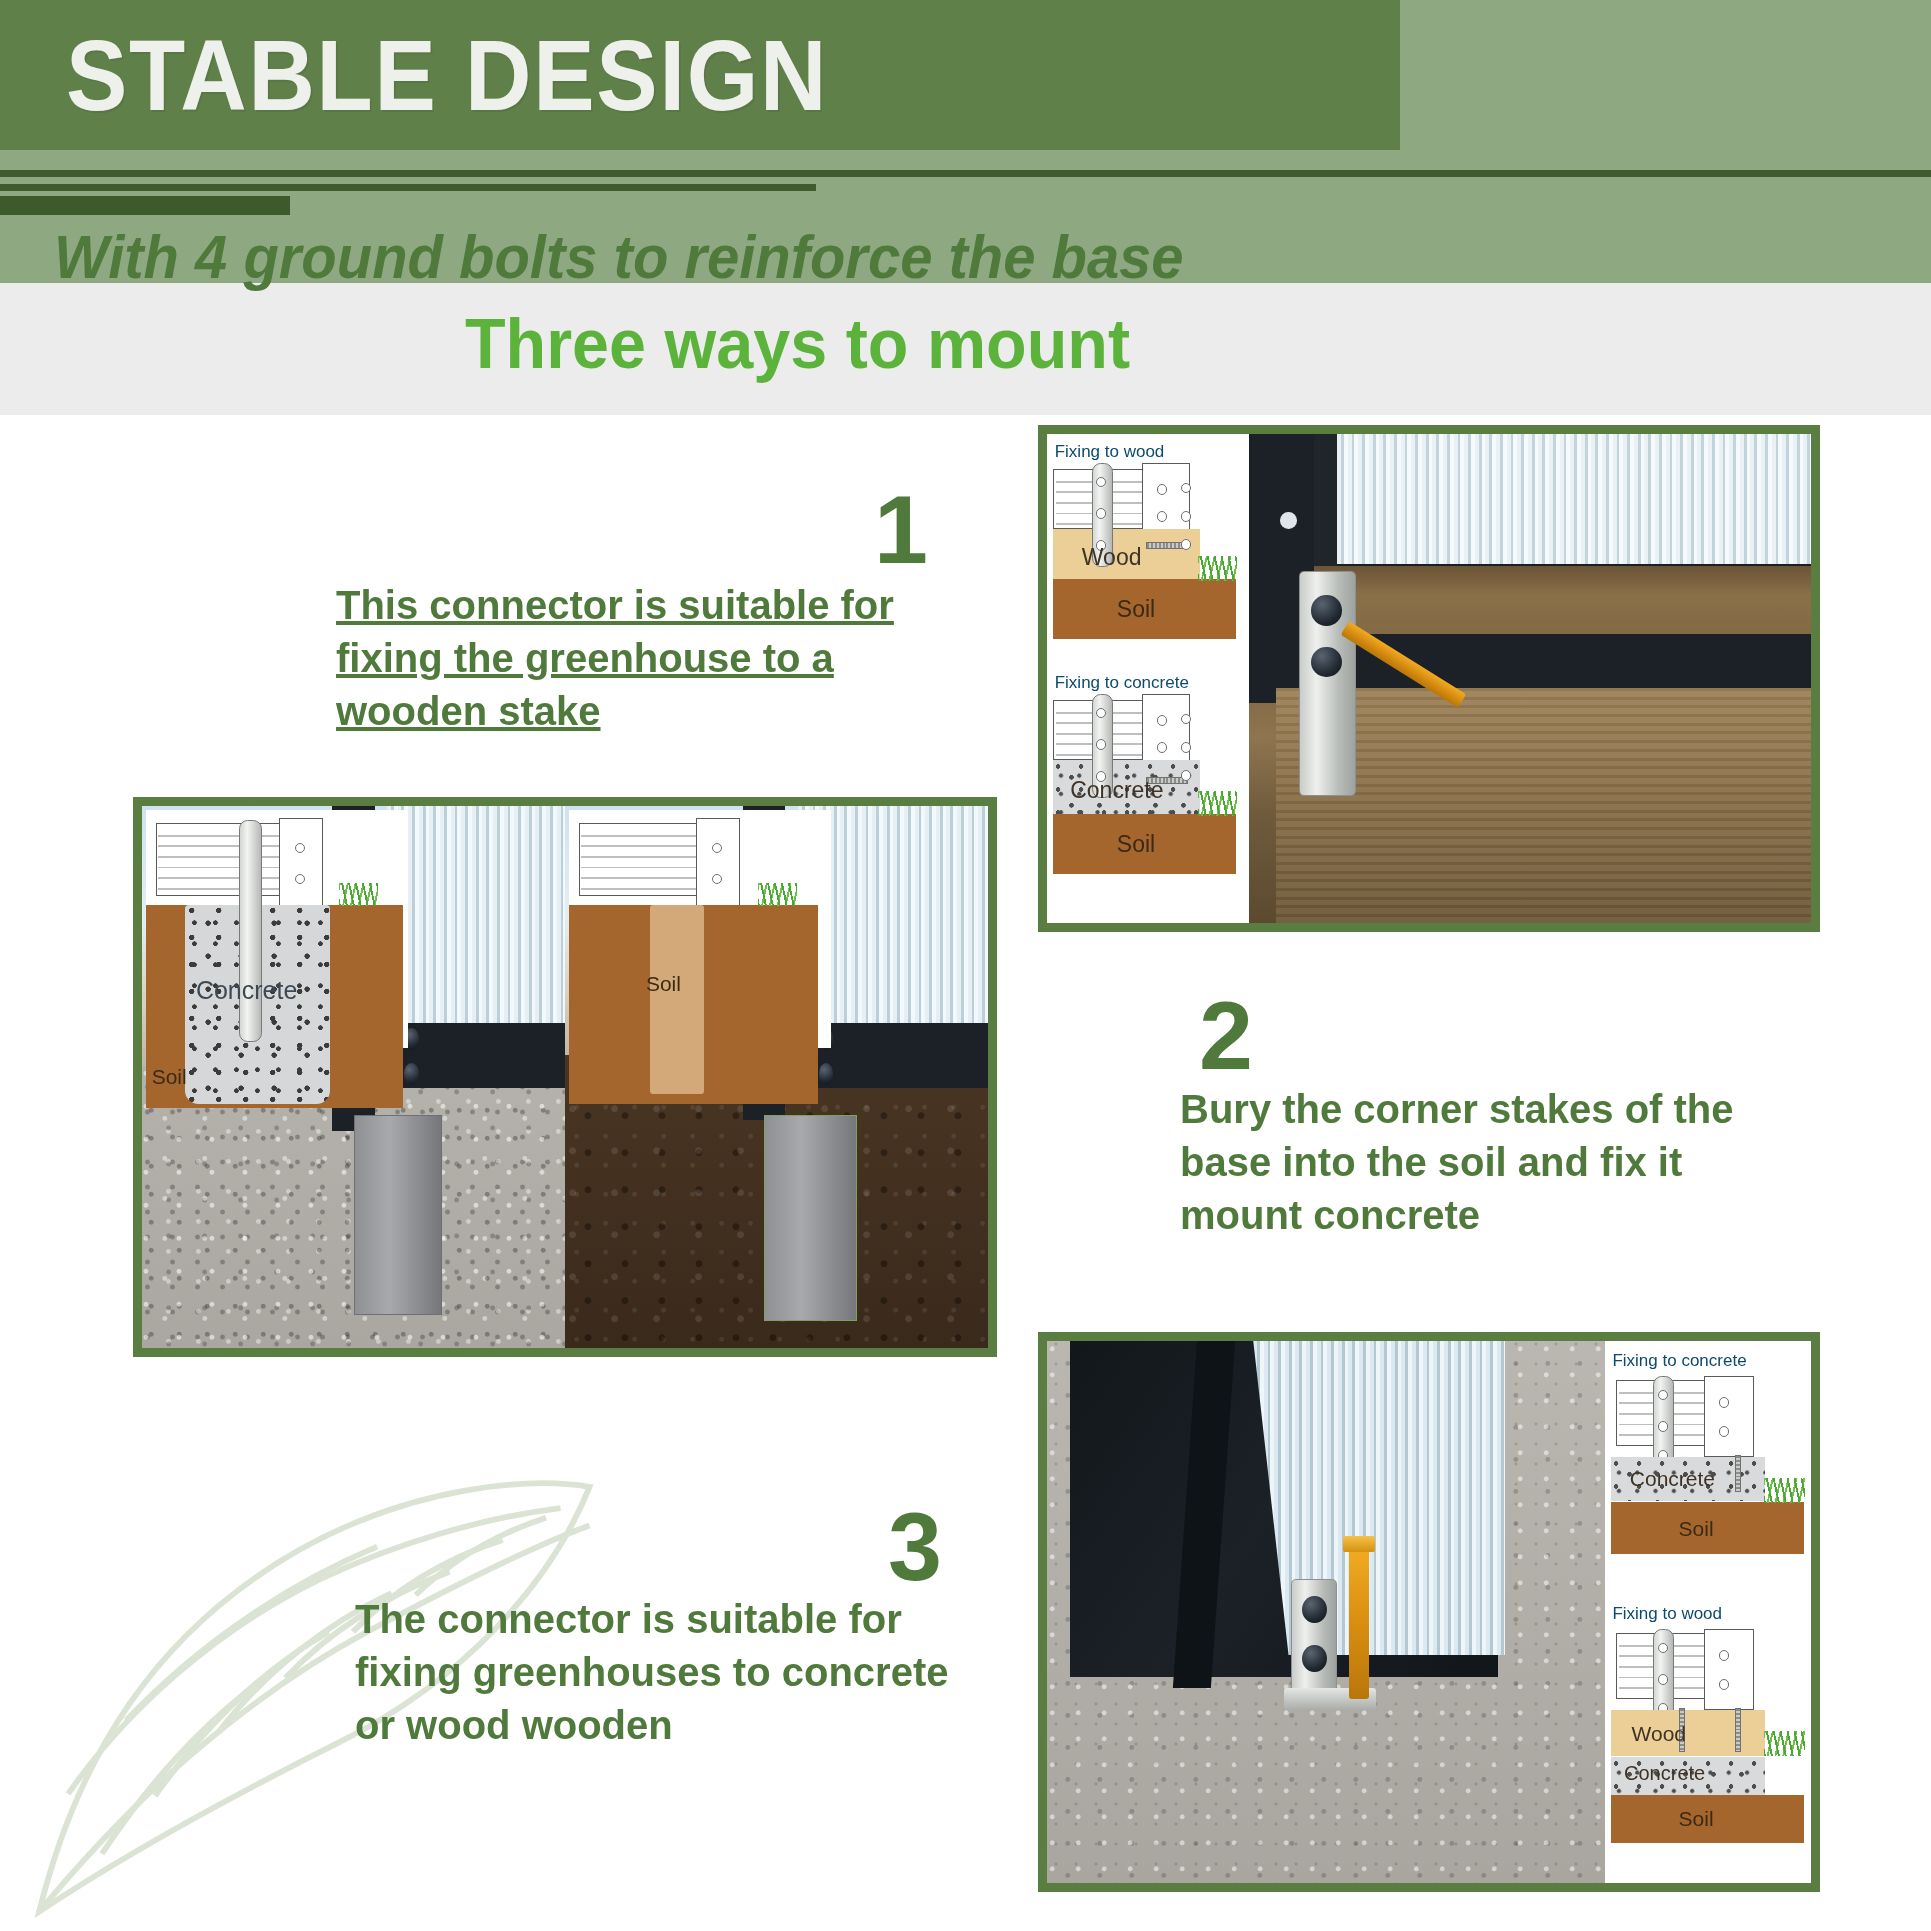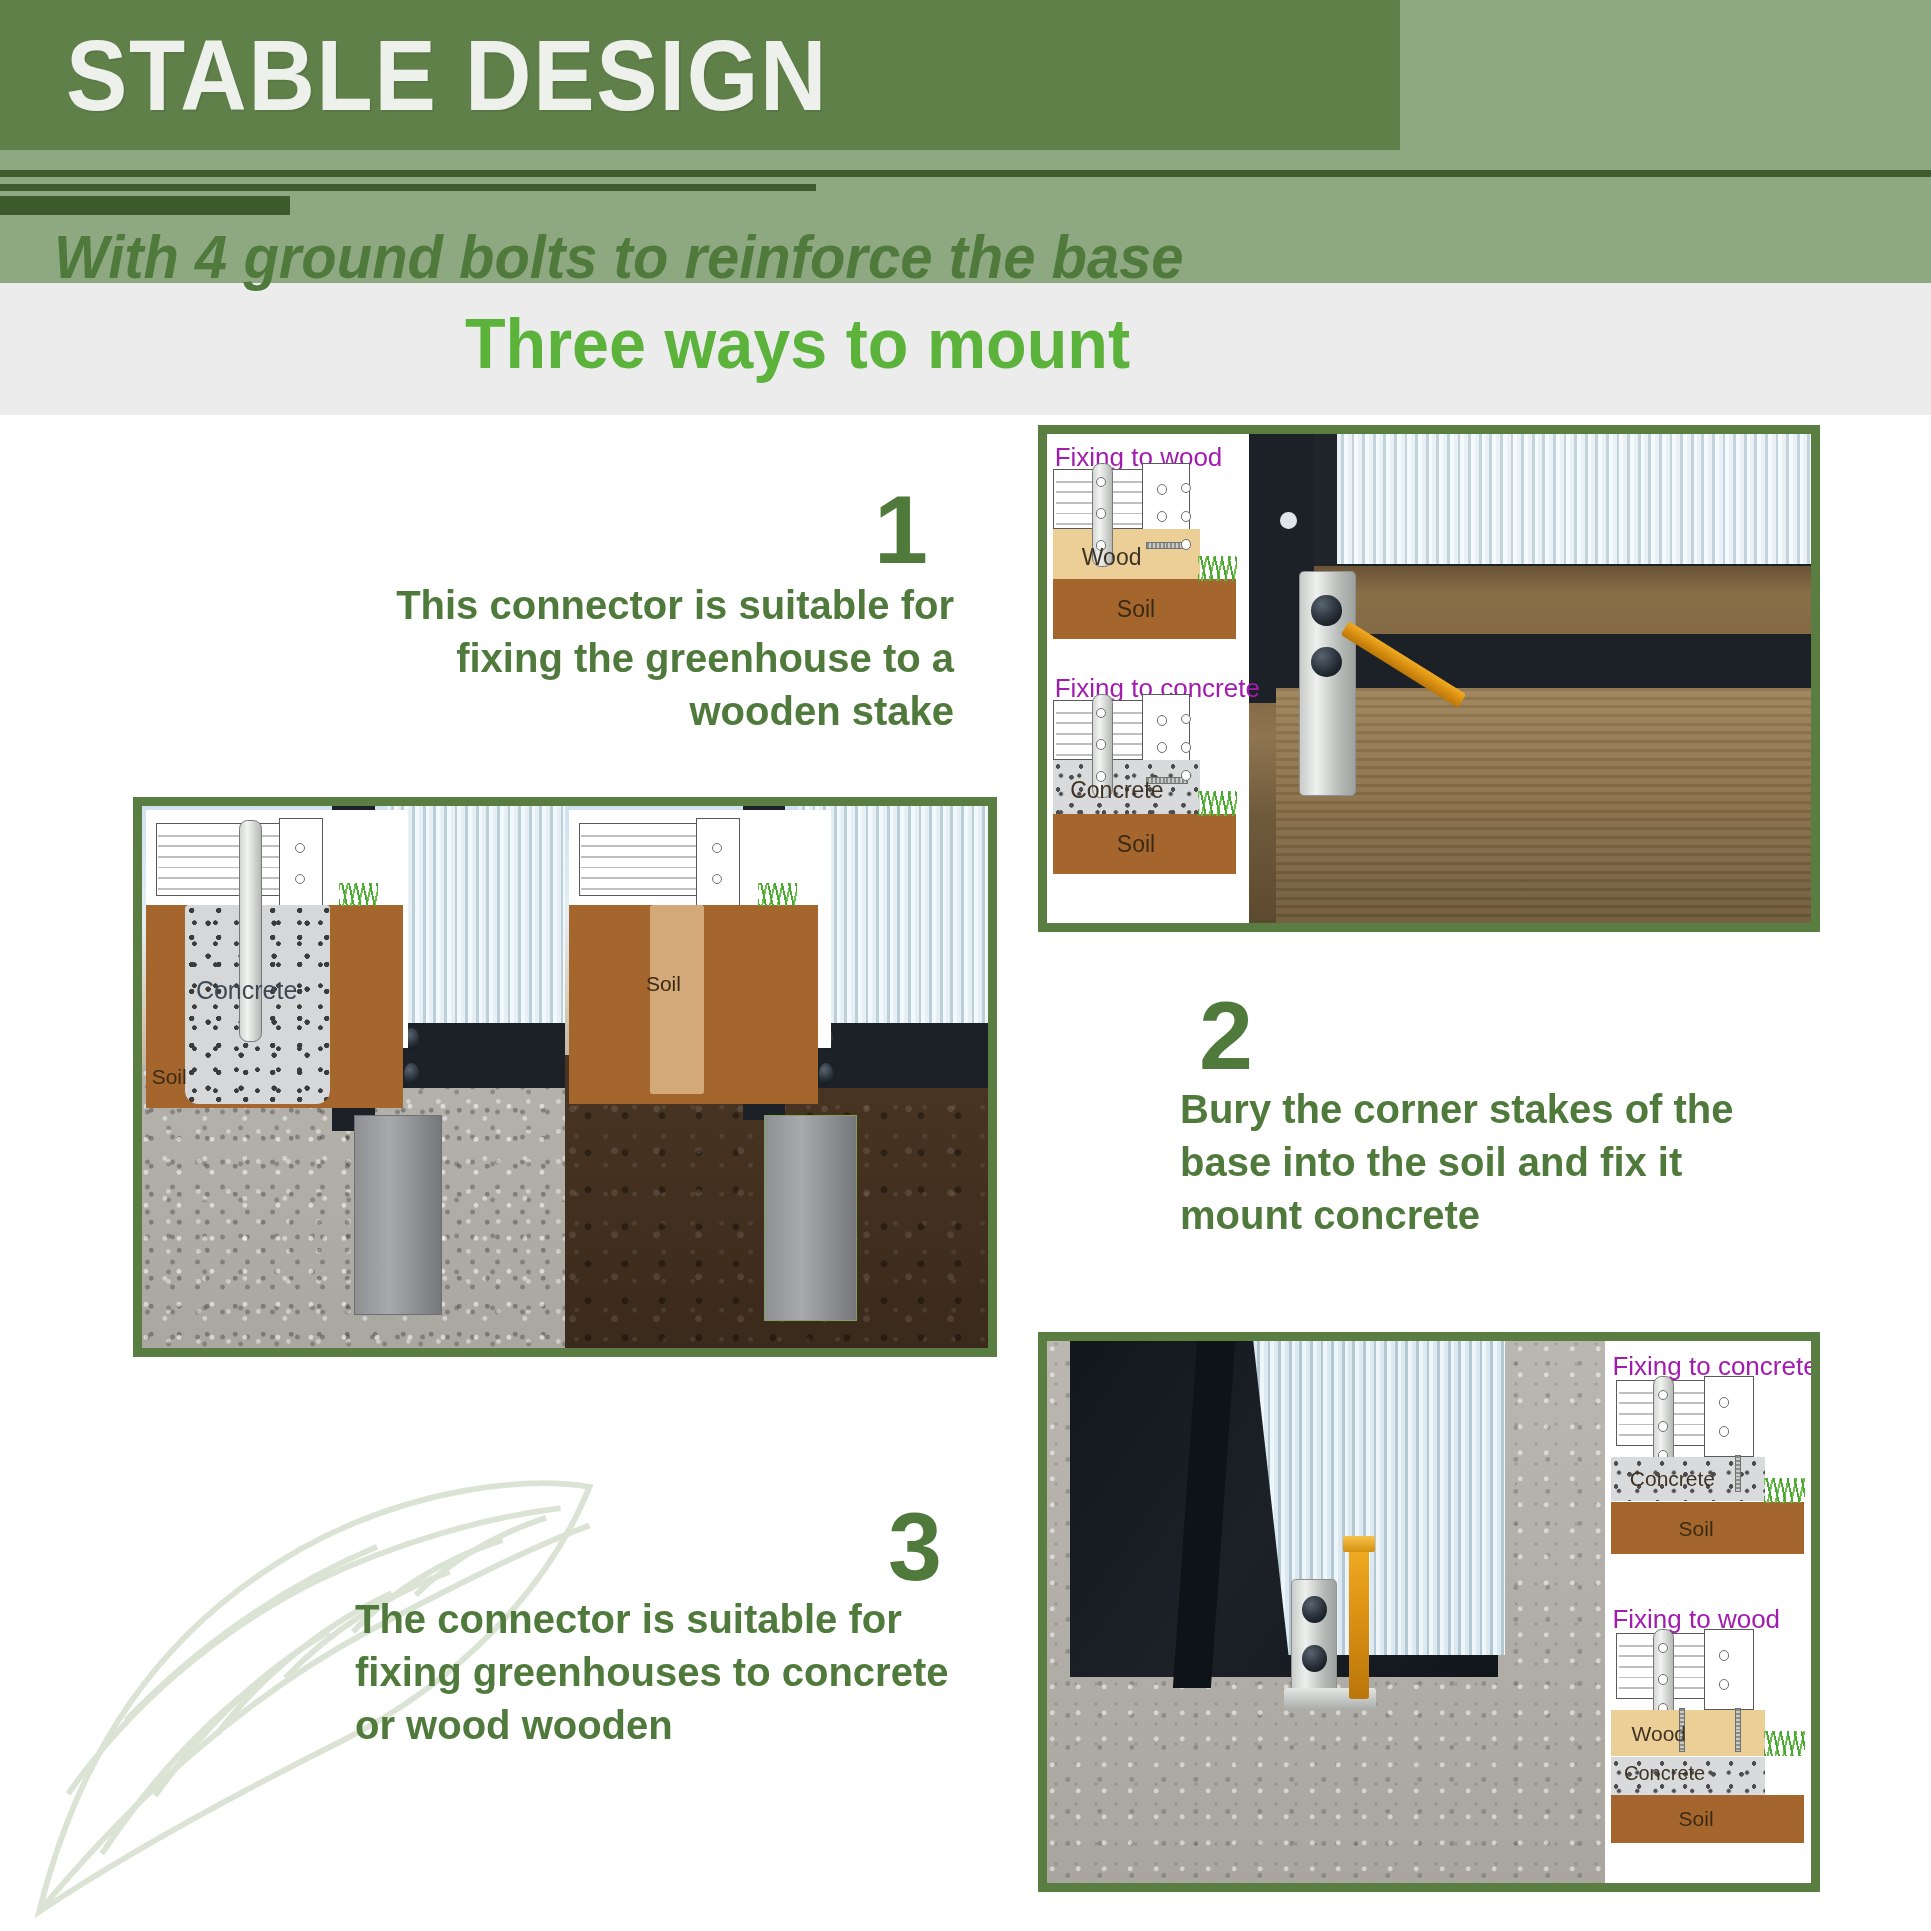--- a/index.html
+++ b/index.html
@@ -76,21 +76,21 @@
     font-family: "Liberation Sans Narrow","Liberation Sans", sans-serif;
     line-height: 1;
   }
   .step-text {
     position: absolute;
     font-size: 40px; font-weight: 700; color: #4f7a3c;
     line-height: 1.33;
     font-family: "Liberation Sans", sans-serif;
   }
   #step-1-number { left: 874px; top: 481px; }
-  #step-1-text   { left: 336px; top: 579px; width: 618px; text-align: right; }
+  #step-1-text   { left: 336px; top: 579px; width: 618px; text-align: left; text-decoration: underline; }
   #step-2-number { left: 1199px; top: 987px; }
   #step-2-text   { left: 1180px; top: 1083px; width: 628px; text-align: left; }
   #step-3-number { left: 888px; top: 1498px; }
   #step-3-text   { left: 355px; top: 1593px; width: 618px; text-align: left; }
 
   
   .photo-panel {
     position: absolute;
     border: 9.7px solid #5a7d42;
     background: #ffffff;
@@ -187,21 +187,21 @@
     border: 1.9px solid #6f7073;
   }
 
   
   .diagram-card {
     position: absolute; background: #ffffff;
     font-family: "Liberation Sans", sans-serif;
   }
   .dg-caption {
     position: absolute; left: 7.7px; top: 0;
-    font-size: 26px; color: #a21caf; white-space: nowrap;
+    font-size: 17px; color: #0c4a6e; white-space: nowrap;
   }
   .dg-body { position: absolute; left: 7.7px; }
   .dg-rail {
     position: absolute; background: #ffffff;
     border: 1.9px solid #5a5a5a;
   }
   .dg-rail-lines {
     position: absolute; inset: 1.9px;
     background: repeating-linear-gradient(to bottom,
       transparent 0px, transparent 8.7px,

